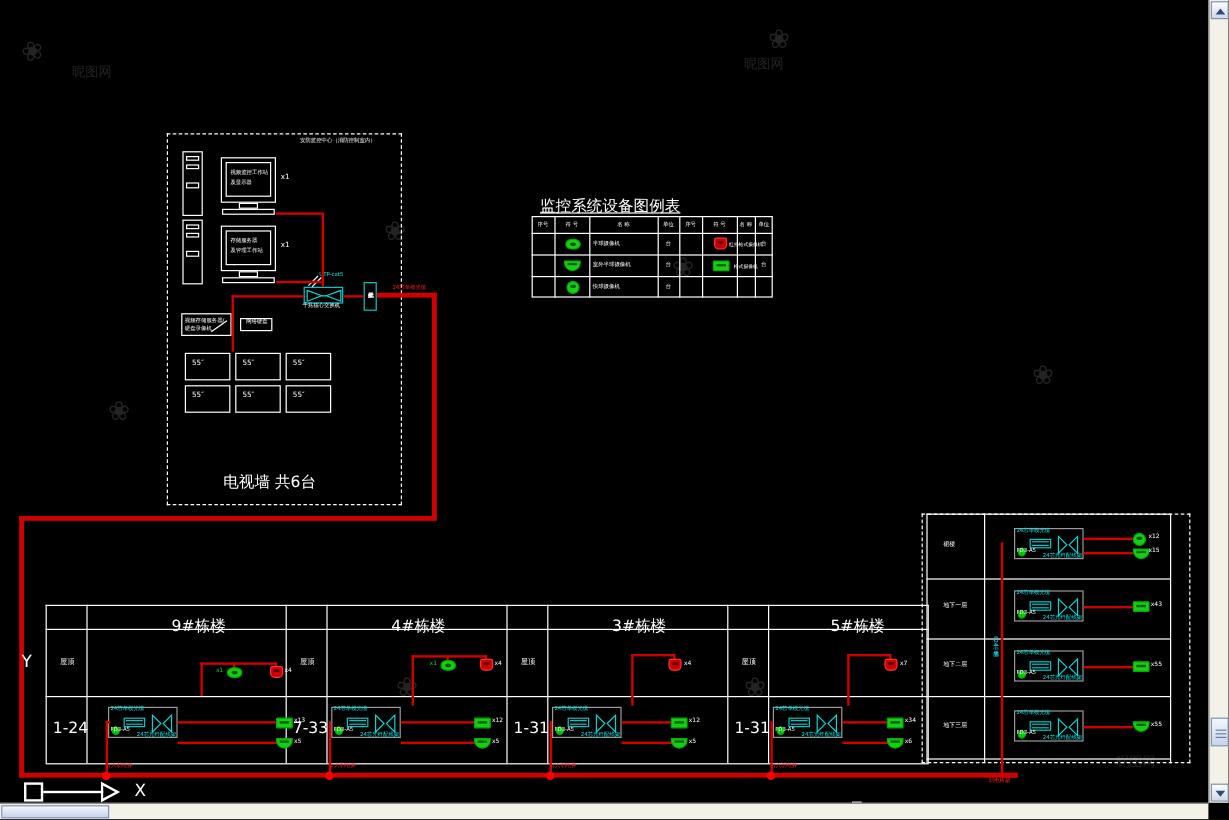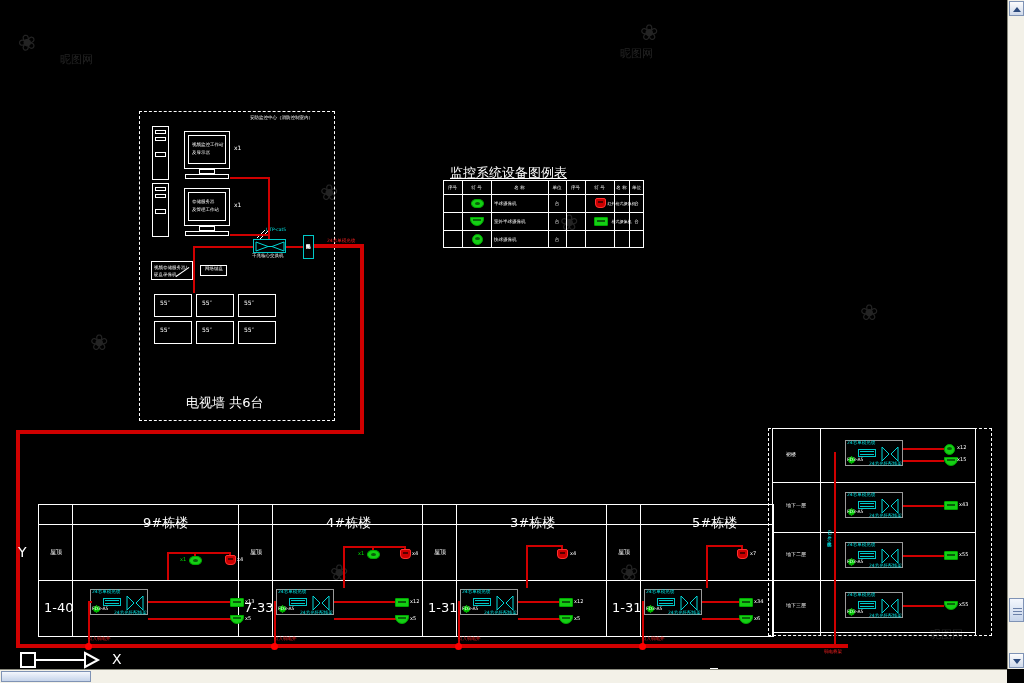--- a/index.html
+++ b/index.html
@@ -228,21 +228,21 @@
     <div class="abs wline vl" style="left:72px;top:504px;height:132px;"></div>
     <div class="abs wline vl" style="left:238px;top:504px;height:132px;"></div>
     <div class="abs wline vl" style="left:272px;top:504px;height:132px;"></div>
     <div class="abs wline vl" style="left:422px;top:504px;height:132px;"></div>
     <div class="abs wline vl" style="left:456px;top:504px;height:132px;"></div>
     <div class="abs wline vl" style="left:606px;top:504px;height:132px;"></div>
     <div class="abs wline vl" style="left:640px;top:504px;height:132px;"></div>
 
     <div class="txt m7" style="left:143px;top:516px;">9#栋楼</div>
     <div class="txt m6" style="left:50px;top:549px;">屋顶</div>
-    <div class="txt m7" style="left:44px;top:601px;">1-40</div>
+    <div class="txt m7" style="left:44px;top:601px;">1-24</div>
     <div class="abs rvl" style="left:167px;top:552px;height:28px;"></div>
     <div class="abs rhl" style="left:167px;top:552px;width:63px;"></div>
     <div class="abs rvl" style="left:194px;top:552px;height:6px;"></div>
     <div class="abs rvl" style="left:229px;top:552px;height:6px;"></div>
     <div class="ico dome" style="left:189px;top:556px;"></div>
     <div class="txt m5 txtg" style="left:180px;top:557px;">x1</div>
     <div class="ico redcam" style="left:225px;top:555px;"></div>
     <div class="txt m5" style="left:237px;top:557px;">x4</div>
 
     <div class="swblk" style="left:90px;top:589px;width:58px;height:26px;"></div>

